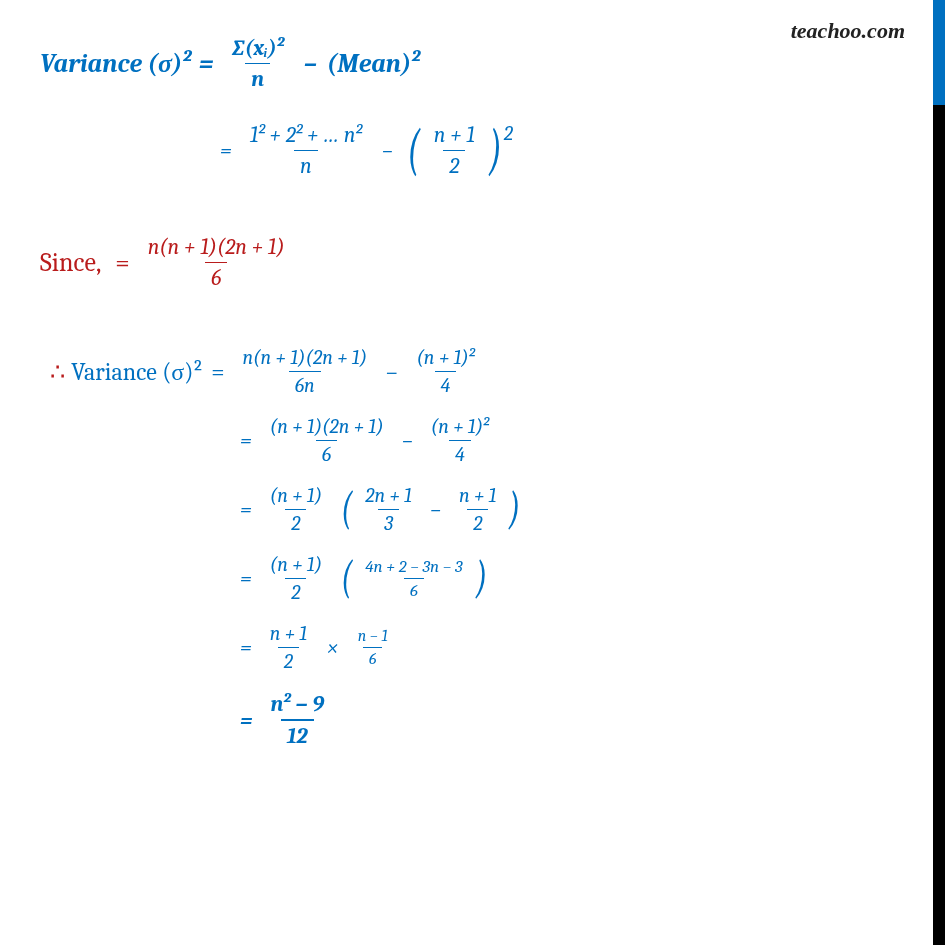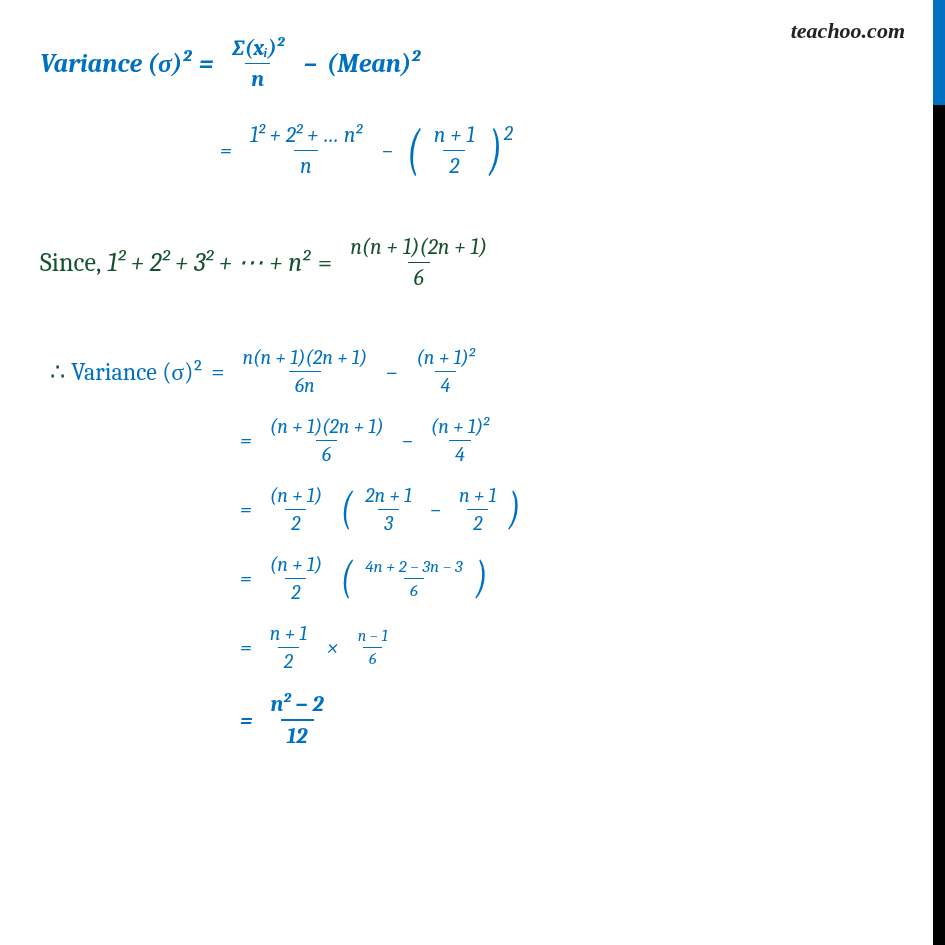--- a/index.html
+++ b/index.html
@@ -37,21 +37,21 @@
     width: 12px;
     height: 840px;
     background: #000000;
   }
   .line {
     display: flex;
     align-items: center;
     flex-wrap: nowrap;
   }
   .blue { color: #0070c0; }
-  .gray { color: #14532d; }
+  .gray { color: #b91c1c; }
   .fs26 { font-size: 26px; }
   .fs24 { font-size: 24px; }
   .fs22 { font-size: 22px; }
   .b { font-weight: bold; }
   .i { font-style: italic; }
   .frac {
     display: inline-flex;
     flex-direction: column;
     align-items: center;
     vertical-align: middle;
@@ -114,21 +114,20 @@
       <span class="num">n +  1</span>
       <span class="den">2</span>
     </span>
     <span class="big-paren">)</span>
   </span>
   <span class="sup2" style="margin-left:-2px; font-size:20px; align-self:flex-start;">2</span>
 </div>
 
 <div class="line gray fs26 mt55">
   <span style="margin-right:6px;">Since,</span>
-  <span class="i">1²  +   2² + 3²  + ⋯ + n²</span>
   <span style="margin:0 8px;">=</span>
   <span class="frac i" style="font-size:22px;">
     <span class="num">n(n +  1)(2n +  1)</span>
     <span class="den">6</span>
   </span>
 </div>
 
 <div class="line blue fs24 mt55" style="margin-left:10px;">
   <span class="gray" style="margin-right:6px;">∴</span>
   <span>Variance (σ)²</span>
@@ -205,16 +204,16 @@
   <span style="margin:0 10px;">×</span>
   <span class="frac" style="font-size:16px;">
     <span class="num">n − 1</span>
     <span class="den">6</span>
   </span>
 </div>
 
 <div class="line blue fs22 i b mt18 ml200">
   <span style="margin-right:8px;">=</span>
   <span class="frac" style="font-size:22px;">
-    <span class="num">n² − 2</span>
+    <span class="num">n² − 9</span>
     <span class="den" style="border-top-width:2px;">12</span>
   </span>
 </div>
 
 </body></html>

